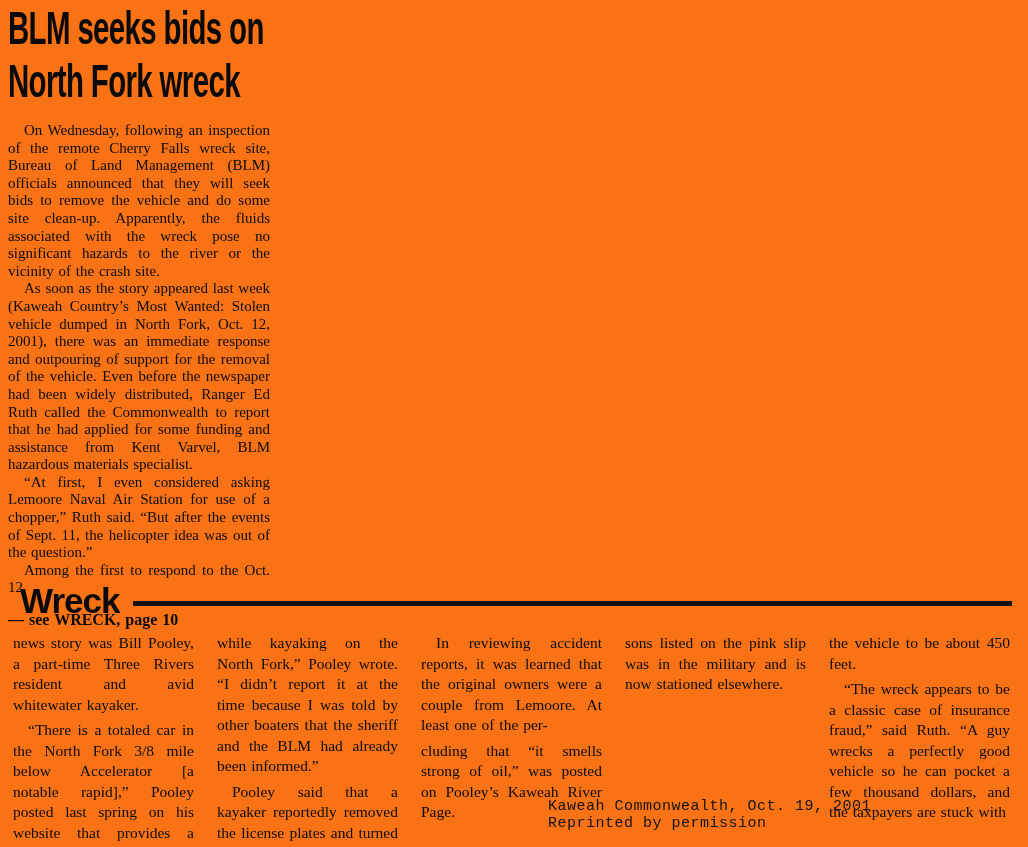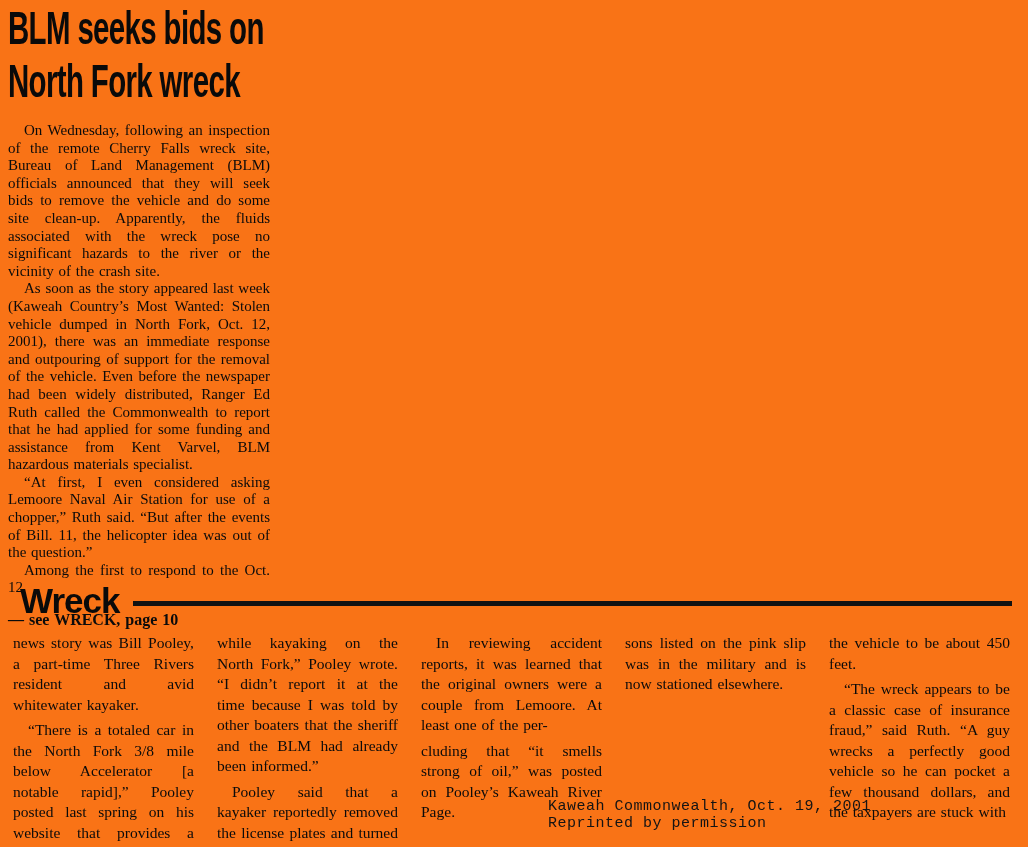--- a/index.html
+++ b/index.html
@@ -123,21 +123,21 @@
 <div class="page">
 
   <div class="headline">
     <div>BLM seeks bids on</div>
     <div>North Fork wreck</div>
   </div>
 
   <div class="story-col">
     <p class="para">On Wednesday, following an inspection of the remote Cherry Falls wreck site, Bureau of Land Management (BLM) officials announced that they will seek bids to remove the vehicle and do some site clean-up. Apparently, the fluids associated with the wreck pose no significant hazards to the river or the vicinity of the crash site.</p>
     <p class="para">As soon as the story appeared last week (Kaweah Country’s Most Wanted: Stolen vehicle dumped in North Fork, Oct. 12, 2001), there was an immediate response and outpouring of support for the removal of the vehicle.  Even before the newspaper had been widely distributed, Ranger Ed Ruth called the Commonwealth to report that he had applied for some funding and assistance from Kent Varvel, BLM hazardous materials specialist.</p>
-    <p class="para">“At first, I even considered asking Lemoore Naval Air Station for use of a chopper,” Ruth said.  “But after the events of Bill. 11, the helicopter idea was out of the question.”</p>
+    <p class="para">“At first, I even considered asking Lemoore Naval Air Station for use of a chopper,” Ruth said.  “But after the events of Sept. 11, the helicopter idea was out of the question.”</p>
     <p class="para">Among the first to respond to the Oct. 12</p>
     <p class="para jump-line">— see WRECK, page 10</p>
   </div>
 
   <div class="cont-header">
     <span class="cont-title-bold">Wreck</span>
     <span class="cont-rule"></span>
   </div>
 
   <div class="cols">

